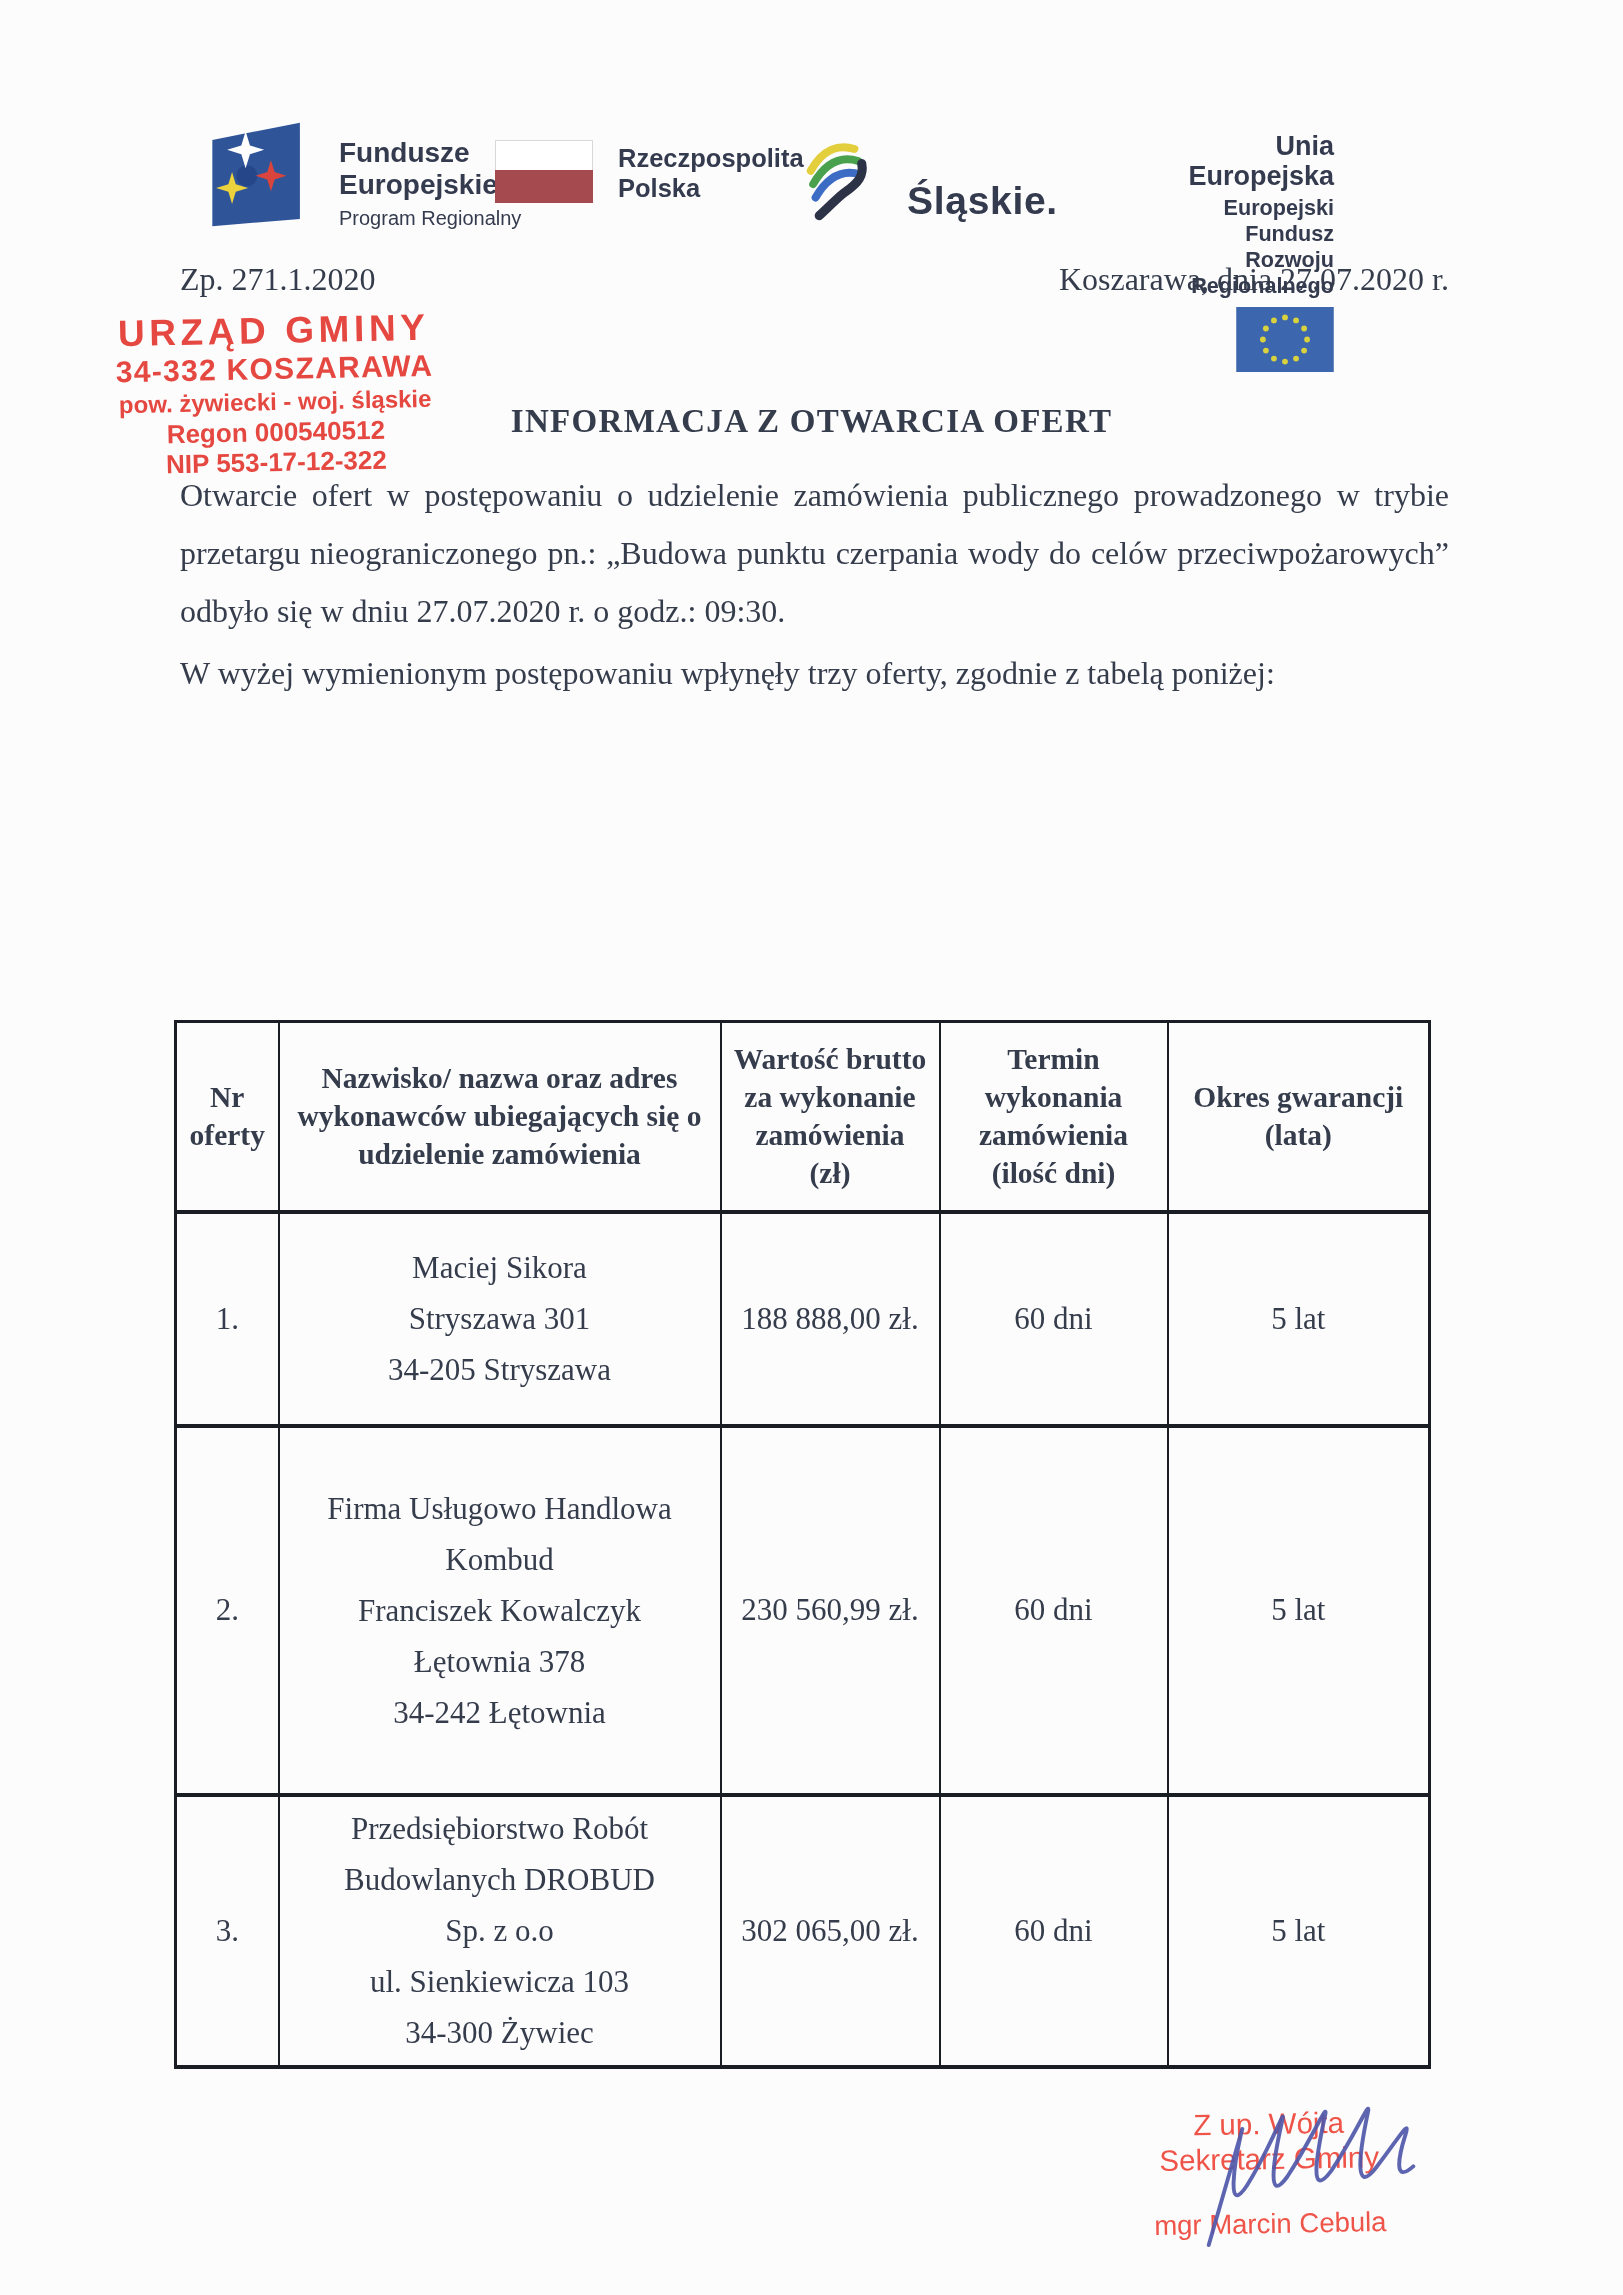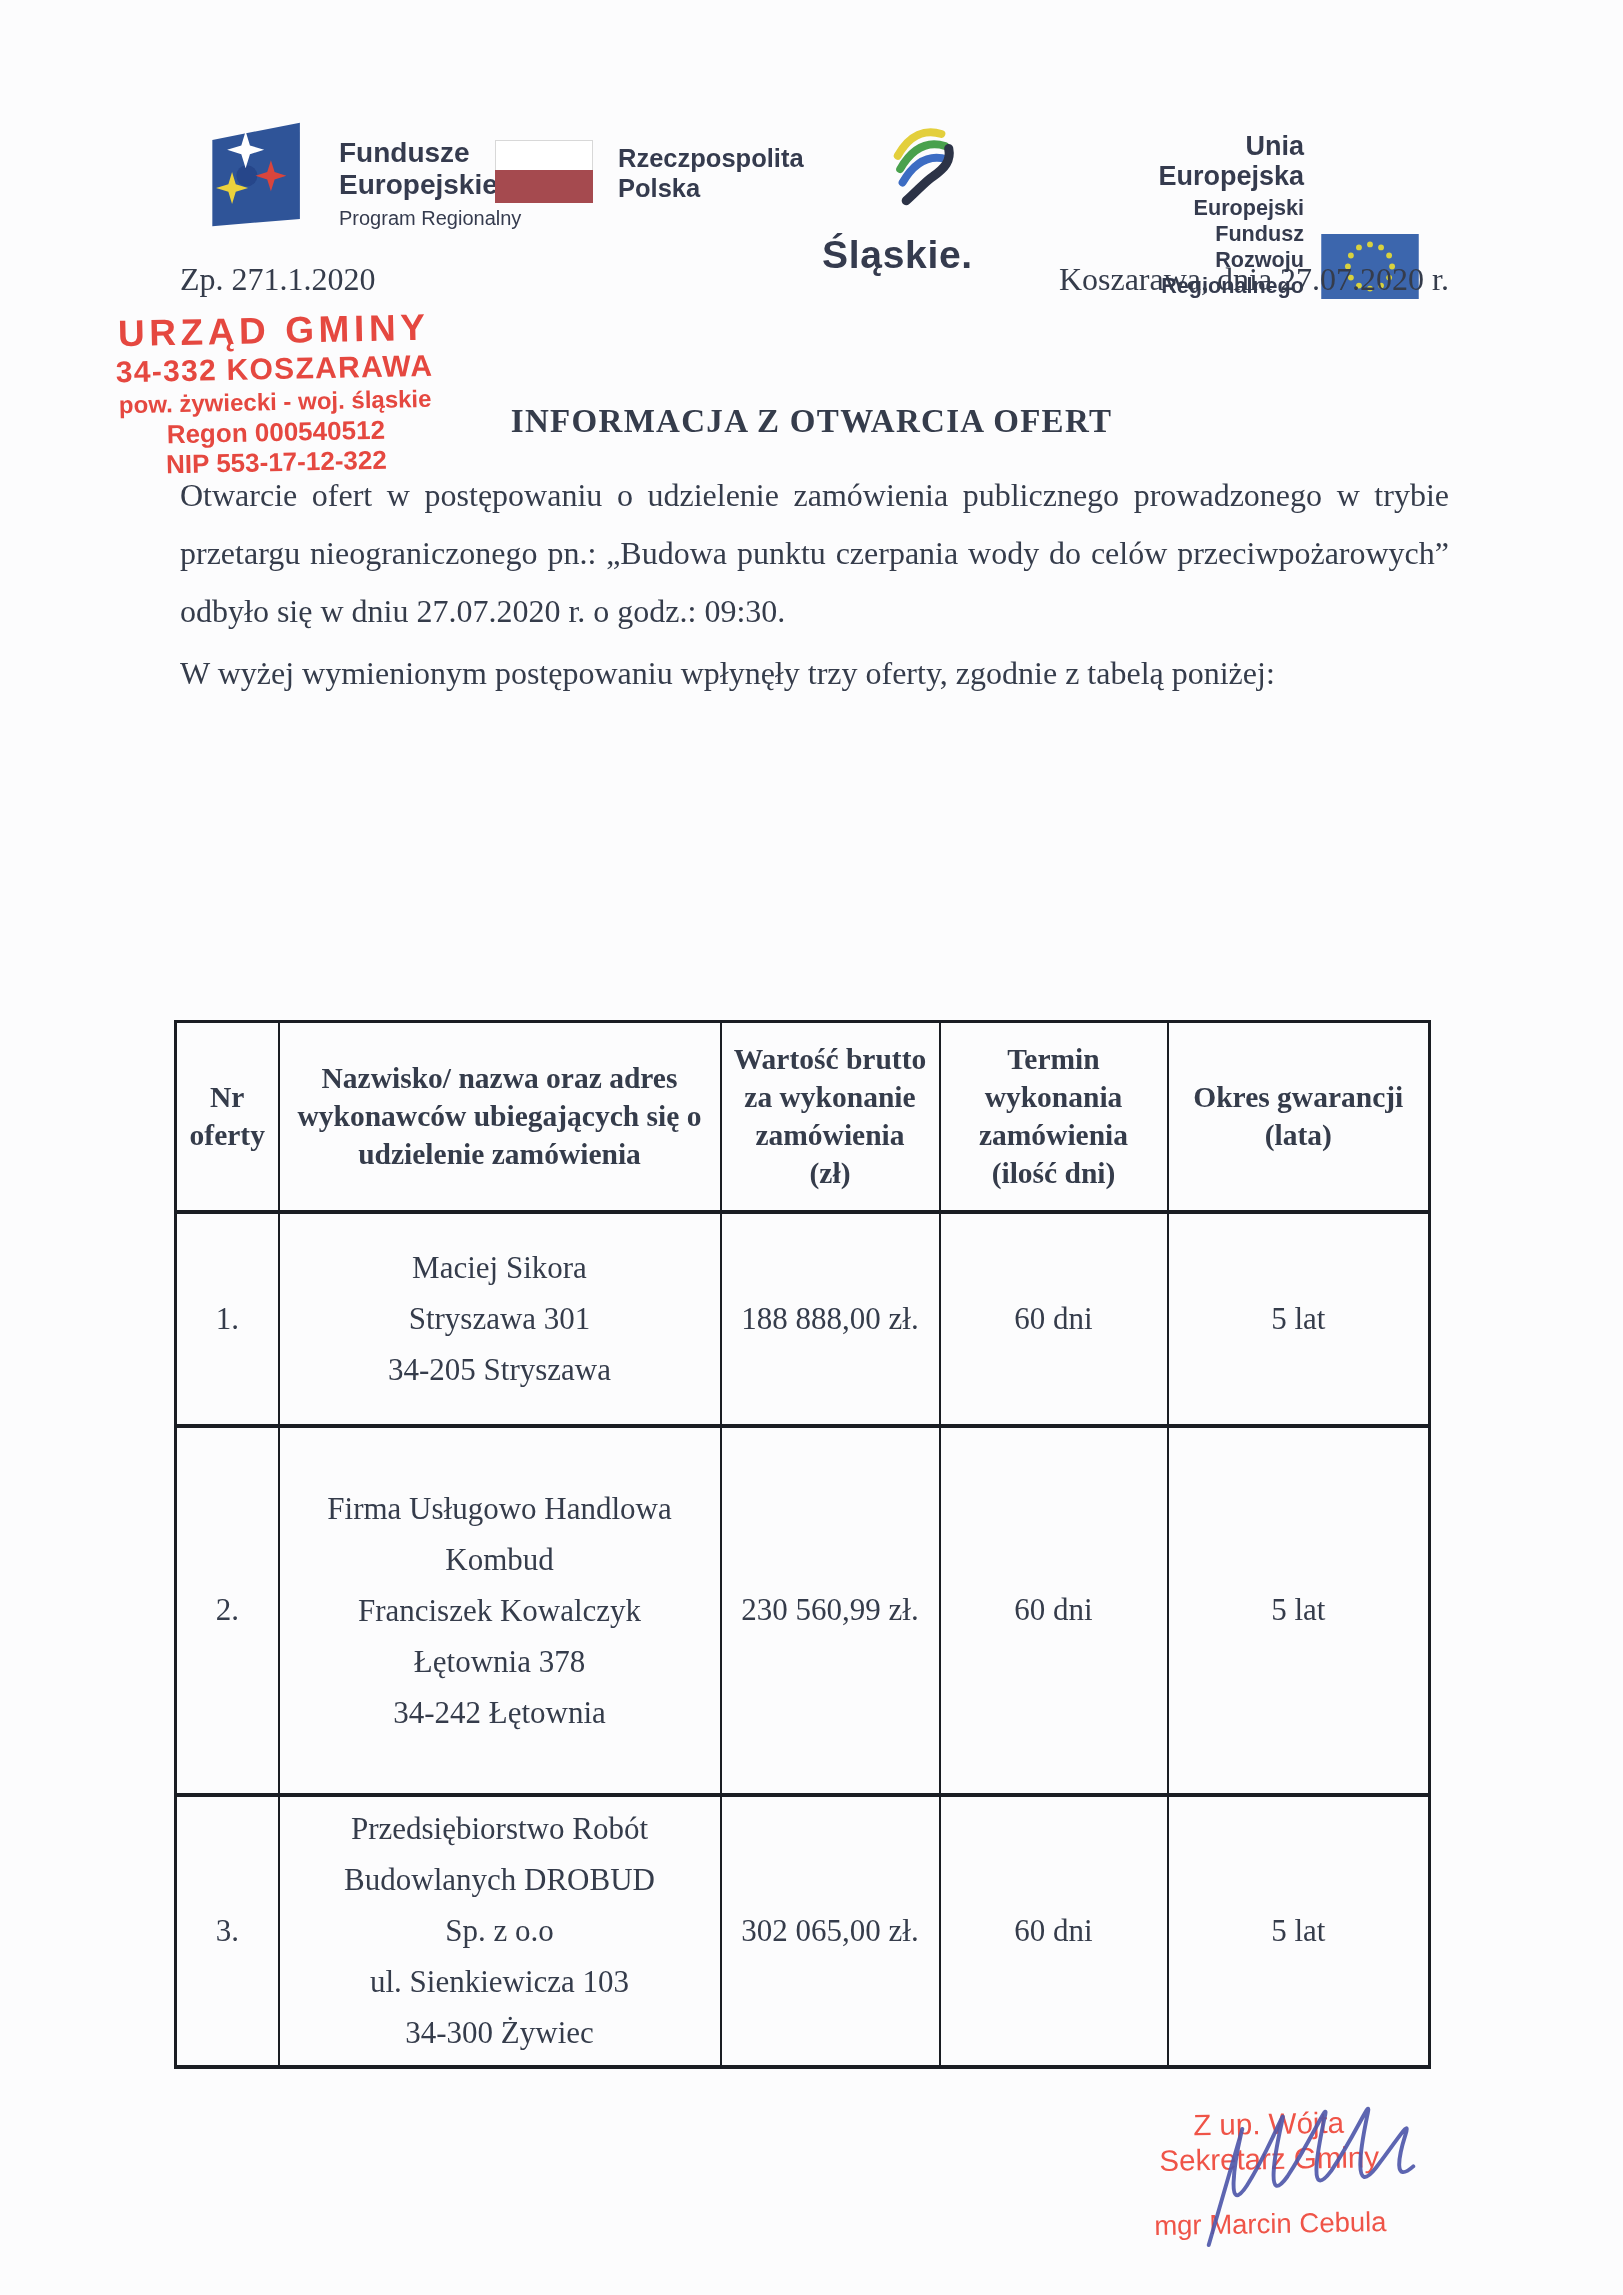--- a/index.html
+++ b/index.html
@@ -20,23 +20,23 @@
   .lg-text{font-family:"Liberation Sans", sans-serif;color:var(--logo_navy);}
   .eu-funds{left:206px;top:117px;}
   .eu-funds .lg-text{margin-left:34px;margin-top:19.6px;}
   .eu-funds .big{font-size:28px;font-weight:bold;line-height:32px;}
   .eu-funds .small{font-size:20px;font-weight:500;margin-top:6.5px;}
   .poland{left:487px;top:140px;padding-left:8px;}
   .pl-flag{width:98px;height:63px;}
   .pl-flag .w{height:30px;background:#fff;border:0.7px solid #d8d8d8;border-bottom:none;}
   .pl-flag .r{height:33px;background:var(--poland_red);}
   .poland .lg-text{margin-left:25px;margin-top:3.9px;font-size:25.5px;font-weight:bold;line-height:29.5px;}
-  .slaskie{left:801px;top:123px;flex-direction:column;}
+  .slaskie{left:801px;top:138px;}
   .slaskie-word{font-family:"Liberation Sans", sans-serif;font-size:39px;font-weight:bold;color:var(--logo_navy);margin-left:21px;margin-top:25px;letter-spacing:0.7px;}
-  .eu{left:1121px;top:131px;}
+  .eu{left:1151px;top:131px;flex-direction:column;}
   .eu .lg-text{width:183px;text-align:right;}
   .eu .l1{font-size:27px;font-weight:bold;line-height:30px;}
   .eu .l2{font-size:21.6px;font-weight:600;line-height:26px;margin-top:3.9px;}
   .eu .l3{font-size:21.6px;font-weight:600;line-height:26px;}
   .eu svg{margin-left:17px;margin-top:7.9px;}
   
   .ref-row{
     position:absolute;left:180px;top:261px;width:1269px;
     display:flex;justify-content:space-between;
     font-size:32px;

